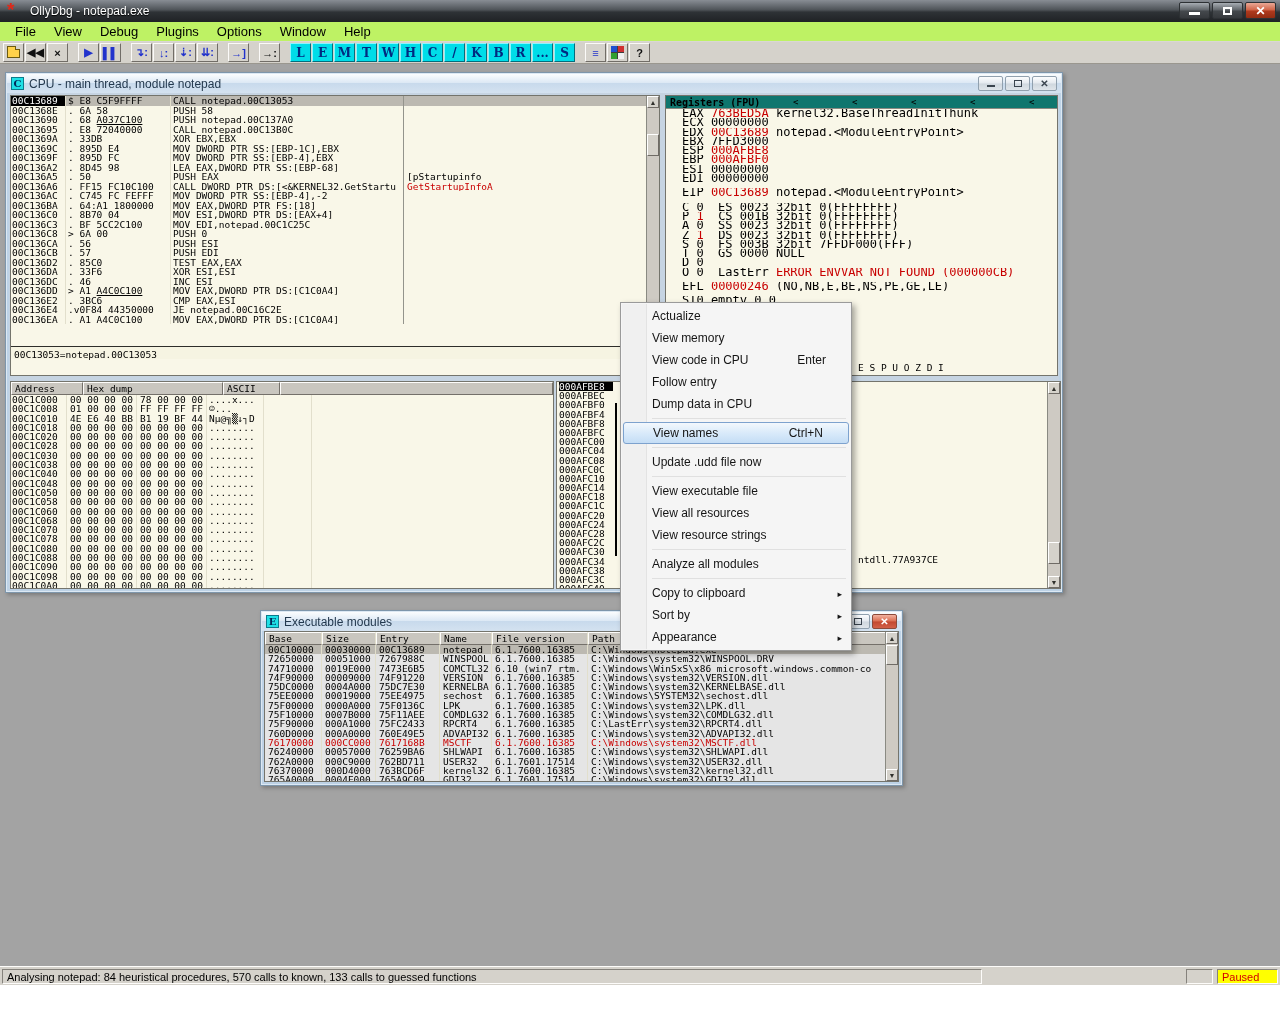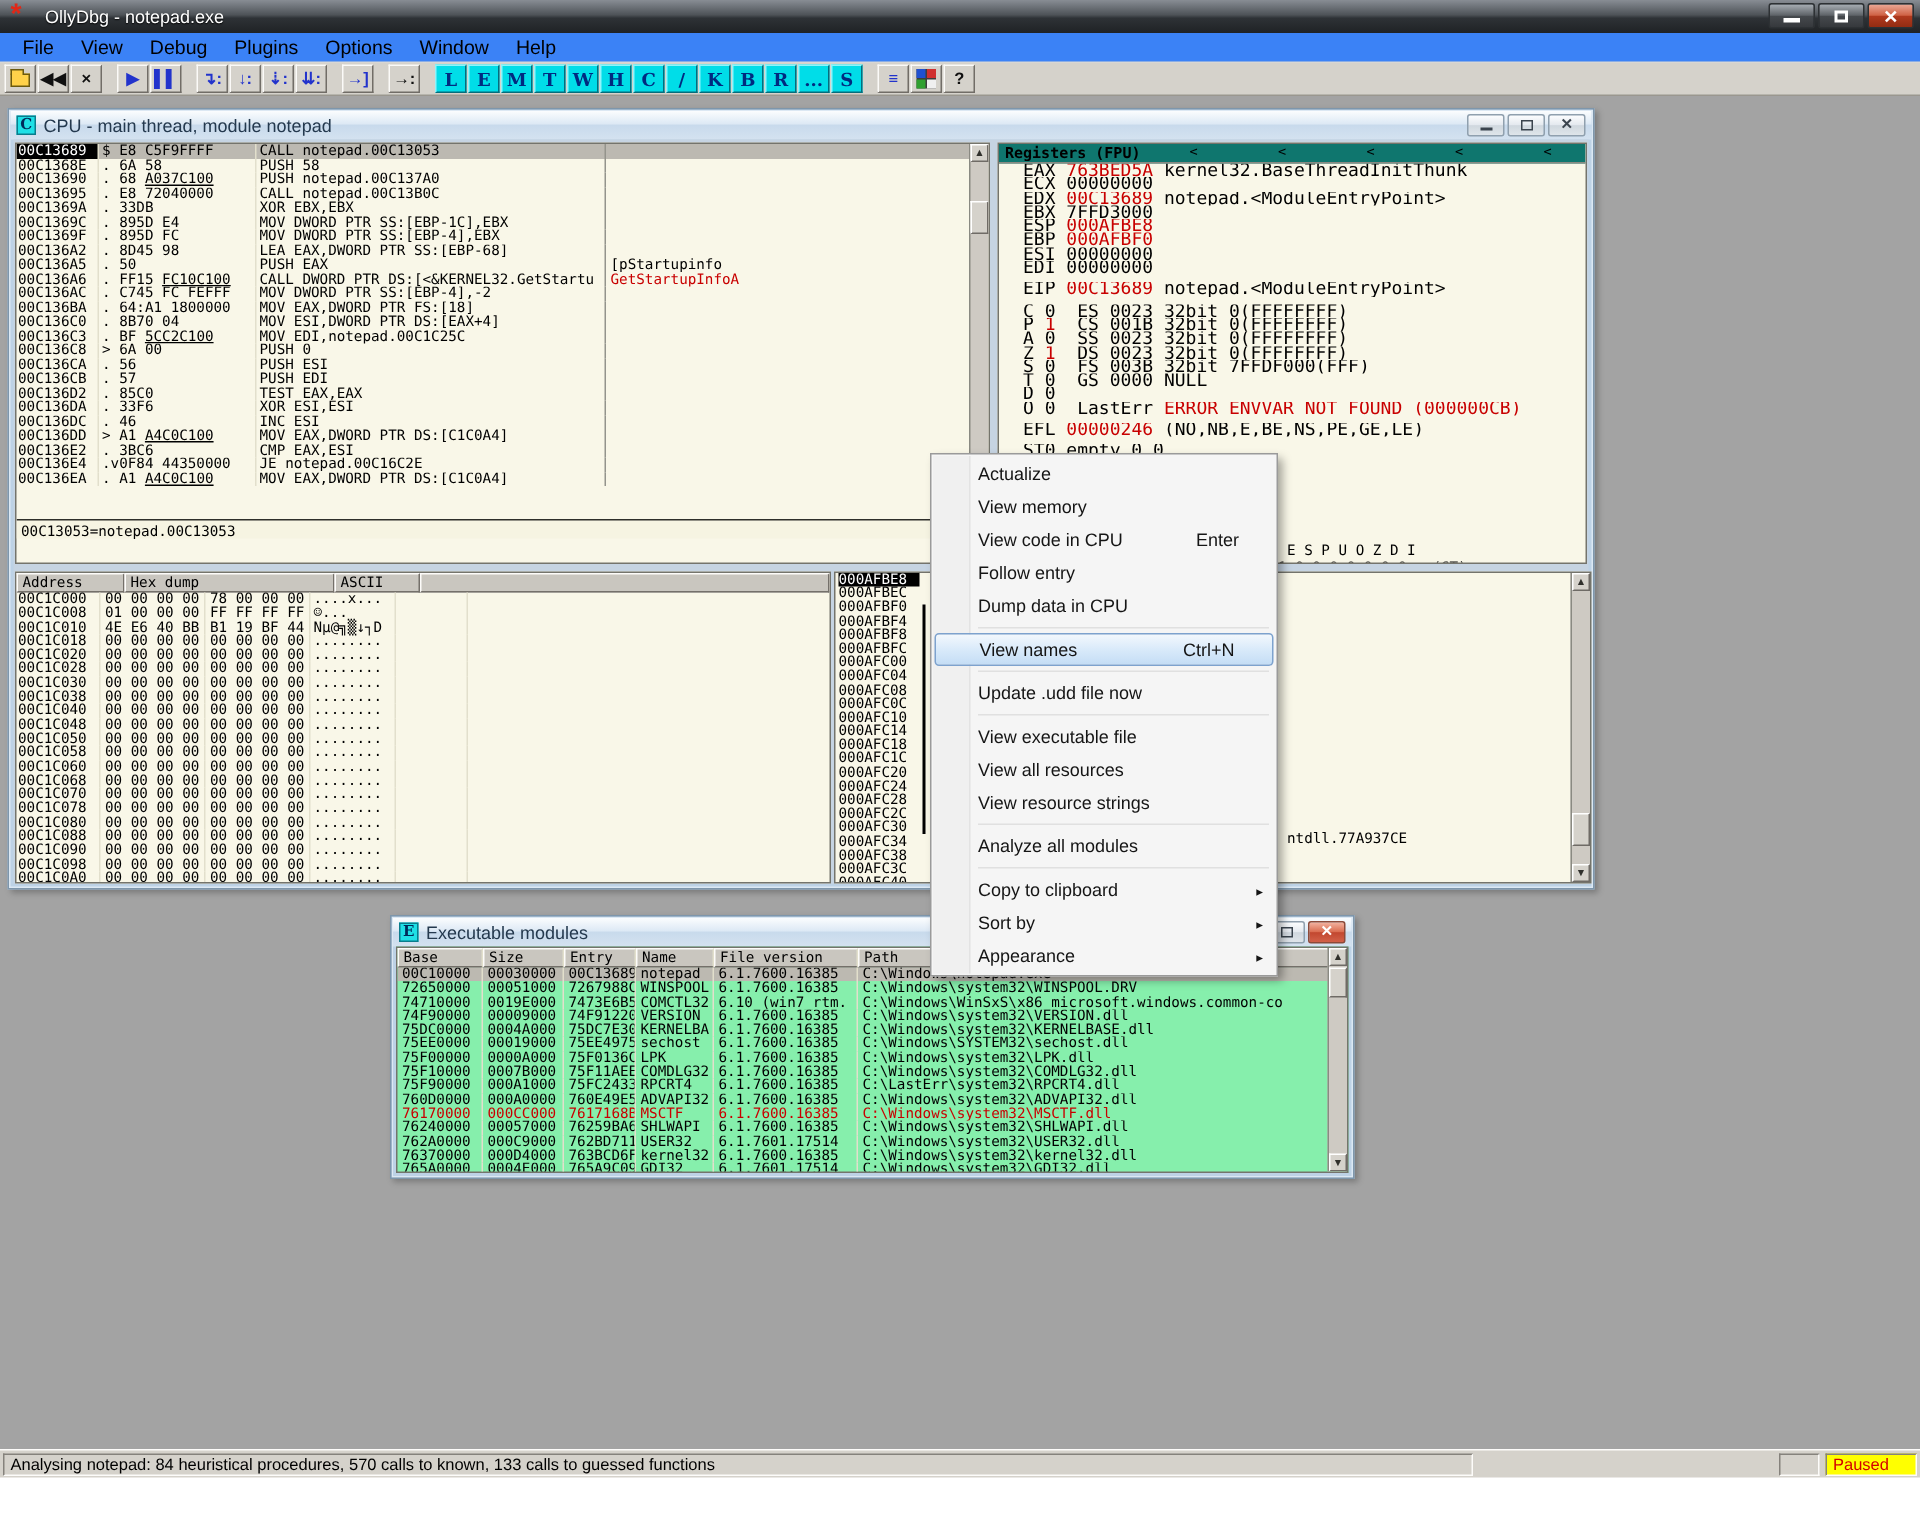--- a/index.html
+++ b/index.html
@@ -12,21 +12,21 @@
 .tb-icon{position:absolute;left:7px;top:-1px;color:#e02818;font-size:19px;font-weight:bold}
 .tb-text{position:absolute;left:30px;top:4px;font-size:12px;color:#fff;text-shadow:0 1px 1px #000}
 .winbtns{position:absolute;right:4px;top:2px;display:flex;gap:2px}
 .wbtn{width:31px;height:17px;border:1px solid #2d3134;border-radius:2px;display:flex;align-items:center;justify-content:center;
   background:linear-gradient(#a7adb3,#5e6368 48%,#45494d 52%,#36393d)}
 .wbtn.close{background:linear-gradient(#eaa896,#cf6245 48%,#b03a1e 52%,#932c12)}
 .g-min{width:11px;height:3px;background:#fff;margin-top:5px}
 .g-rest{width:9px;height:8px;border:2px solid #fff}
 .g-x{color:#fff;font-size:12px;font-weight:bold;line-height:12px}
 
-.menubar{position:absolute;top:22px;left:0;width:1280px;height:20px;background:#3b82f6;border-bottom:1px solid #d9d7d4;display:flex;padding-left:6px}
+.menubar{position:absolute;top:22px;left:0;width:1280px;height:20px;background:#bef264;border-bottom:1px solid #d9d7d4;display:flex;padding-left:6px}
 .menu-item{padding:2px 9px 0 9px;font-size:13px;color:#000}
 
 .toolbar{position:absolute;top:42px;left:0;width:1280px;height:22px;background:#d5d2cb;display:flex;align-items:center;padding-left:3px;border-bottom:1px solid #9a978f}
 .tbtn{flex:none;width:21px;height:19px;margin-right:1px;background:#d5d2cb;border:1px solid;border-color:#fbfaf8 #716d67 #716d67 #fbfaf8;
   display:flex;align-items:center;justify-content:center;font-size:11px;font-weight:bold;white-space:nowrap;overflow:hidden}
 .tbtn.gap{margin-left:9px}
 .c-blu{color:#2233cc}.c-blk{color:#101010}
 .tbtn.cy{background:#00dde8;border-color:#8ff4fb #046d7d #046d7d #8ff4fb;color:#002a80;font-size:12px;font-family:"DejaVu Serif",serif}
 .ico-folder{width:13px;height:9px;background:#ffd24a;border:1px solid #6b5a10;position:relative;margin-top:2px}
 .ico-folder::before{content:"";position:absolute;left:-1px;top:-4px;width:7px;height:3px;background:#ffd24a;border:1px solid #6b5a10;border-bottom:none}
@@ -93,28 +93,28 @@
 
 .stack{left:547px;top:288px;width:505px;height:208px}
 .srow{height:9.2px;line-height:9.3px;font-size:9.5px;white-space:pre;padding-left:2px}
 .sa{display:inline-block;width:54px}
 .srow.sel .sa{background:#000;color:#fff}
 .stack-bar{position:absolute;left:58px;top:21px;width:2px;height:153px;background:#000}
 .stack-cmt{position:absolute;left:301px;top:172px;font:9.5px "DejaVu Sans Mono",monospace}
 
 
 .mods{left:260px;top:546px;width:643px;height:176px;z-index:40}
-.mods-content{position:absolute;left:3px;top:20px;right:3px;bottom:3px;background:#86efac;border:1px solid #74746c;overflow:hidden}
+.mods-content{position:absolute;left:3px;top:20px;right:3px;bottom:3px;background:#e5e5e5;border:1px solid #74746c;overflow:hidden}
 .mods-head{display:flex;height:13px;font-size:9.5px;font-family:"DejaVu Sans Mono",monospace;background:#c9c6bf}
 .mh{border:1px solid;border-color:#fdfcfa #74706a #74706a #fdfcfa;background:#c9c6bf;padding:0 0 0 3px;overflow:hidden}
 .mrow{display:flex;height:9.3px;line-height:9.4px;font-size:9.5px;font-family:"DejaVu Sans Mono",monospace;white-space:pre}
 .mrow.sel{background:#bcb9b1}
 .mrow.redrow{color:#c80000}
 .mc{flex:none;padding-left:3px;border-right:1px solid #e2dfcc;overflow:hidden}
-.mc1{width:57px}.mc2{width:54px}.mc3{width:48px}.mc4{width:52px}.mc5{width:96px}
+.mc1{width:57px}.mc2{width:54px}.mc3{width:64px}.mc4{width:52px}.mc5{width:96px}
 .mc6{flex:1;border-right:none}
 
 
 .ctx{position:absolute;left:620px;top:302px;width:232px;background:#f5f5f5;border:1px solid #9a9a9a;
   box-shadow:3px 3px 6px rgba(0,0,0,.35);z-index:100;padding:2px 0}
 .ctx::before{content:"";position:absolute;left:1px;top:1px;bottom:1px;width:24px;background:#f0f0f0;border-right:1px solid #e3e3e3}
 .ci{position:relative;height:22px;line-height:22px;font-size:12px;padding-left:31px;color:#151515}
 .ci .sc{position:absolute;right:25px}
 .ci .ar{position:absolute;right:9px;font-size:9px;top:1px}
 .ci.hl{margin:0 2px;padding-left:29px;height:22px;line-height:20px;border:1px solid #7da2ce;border-radius:3px;

